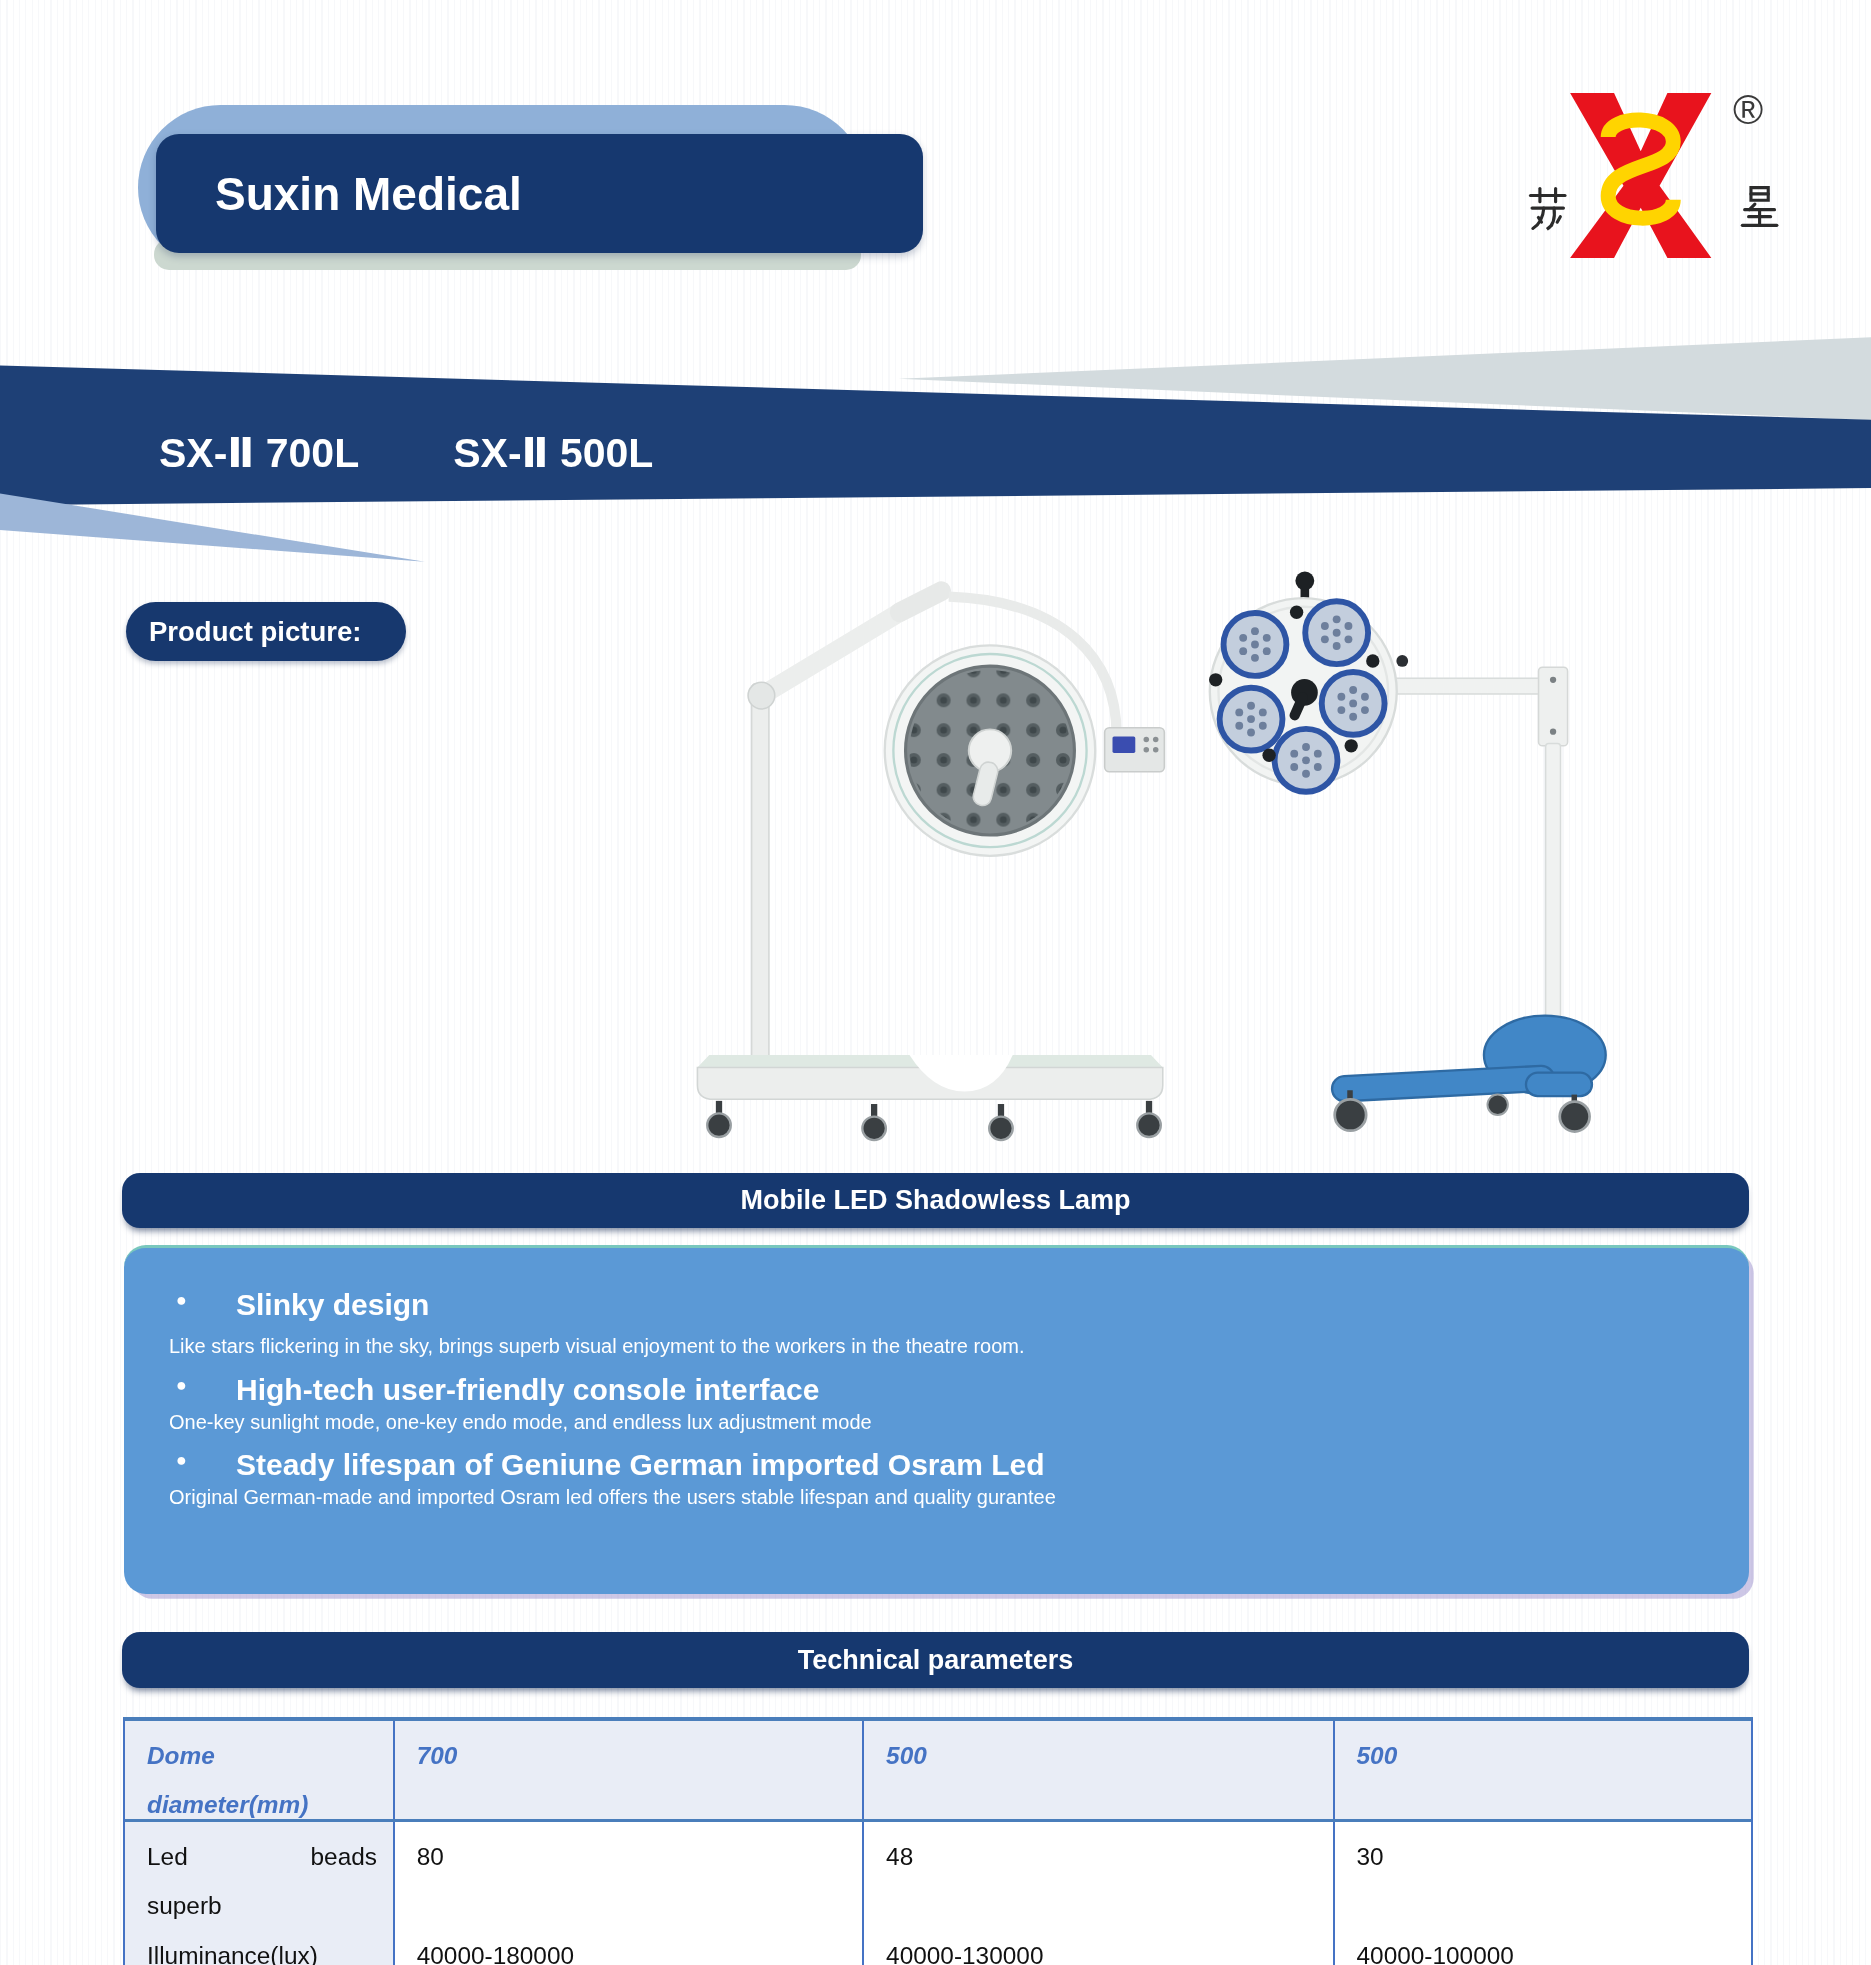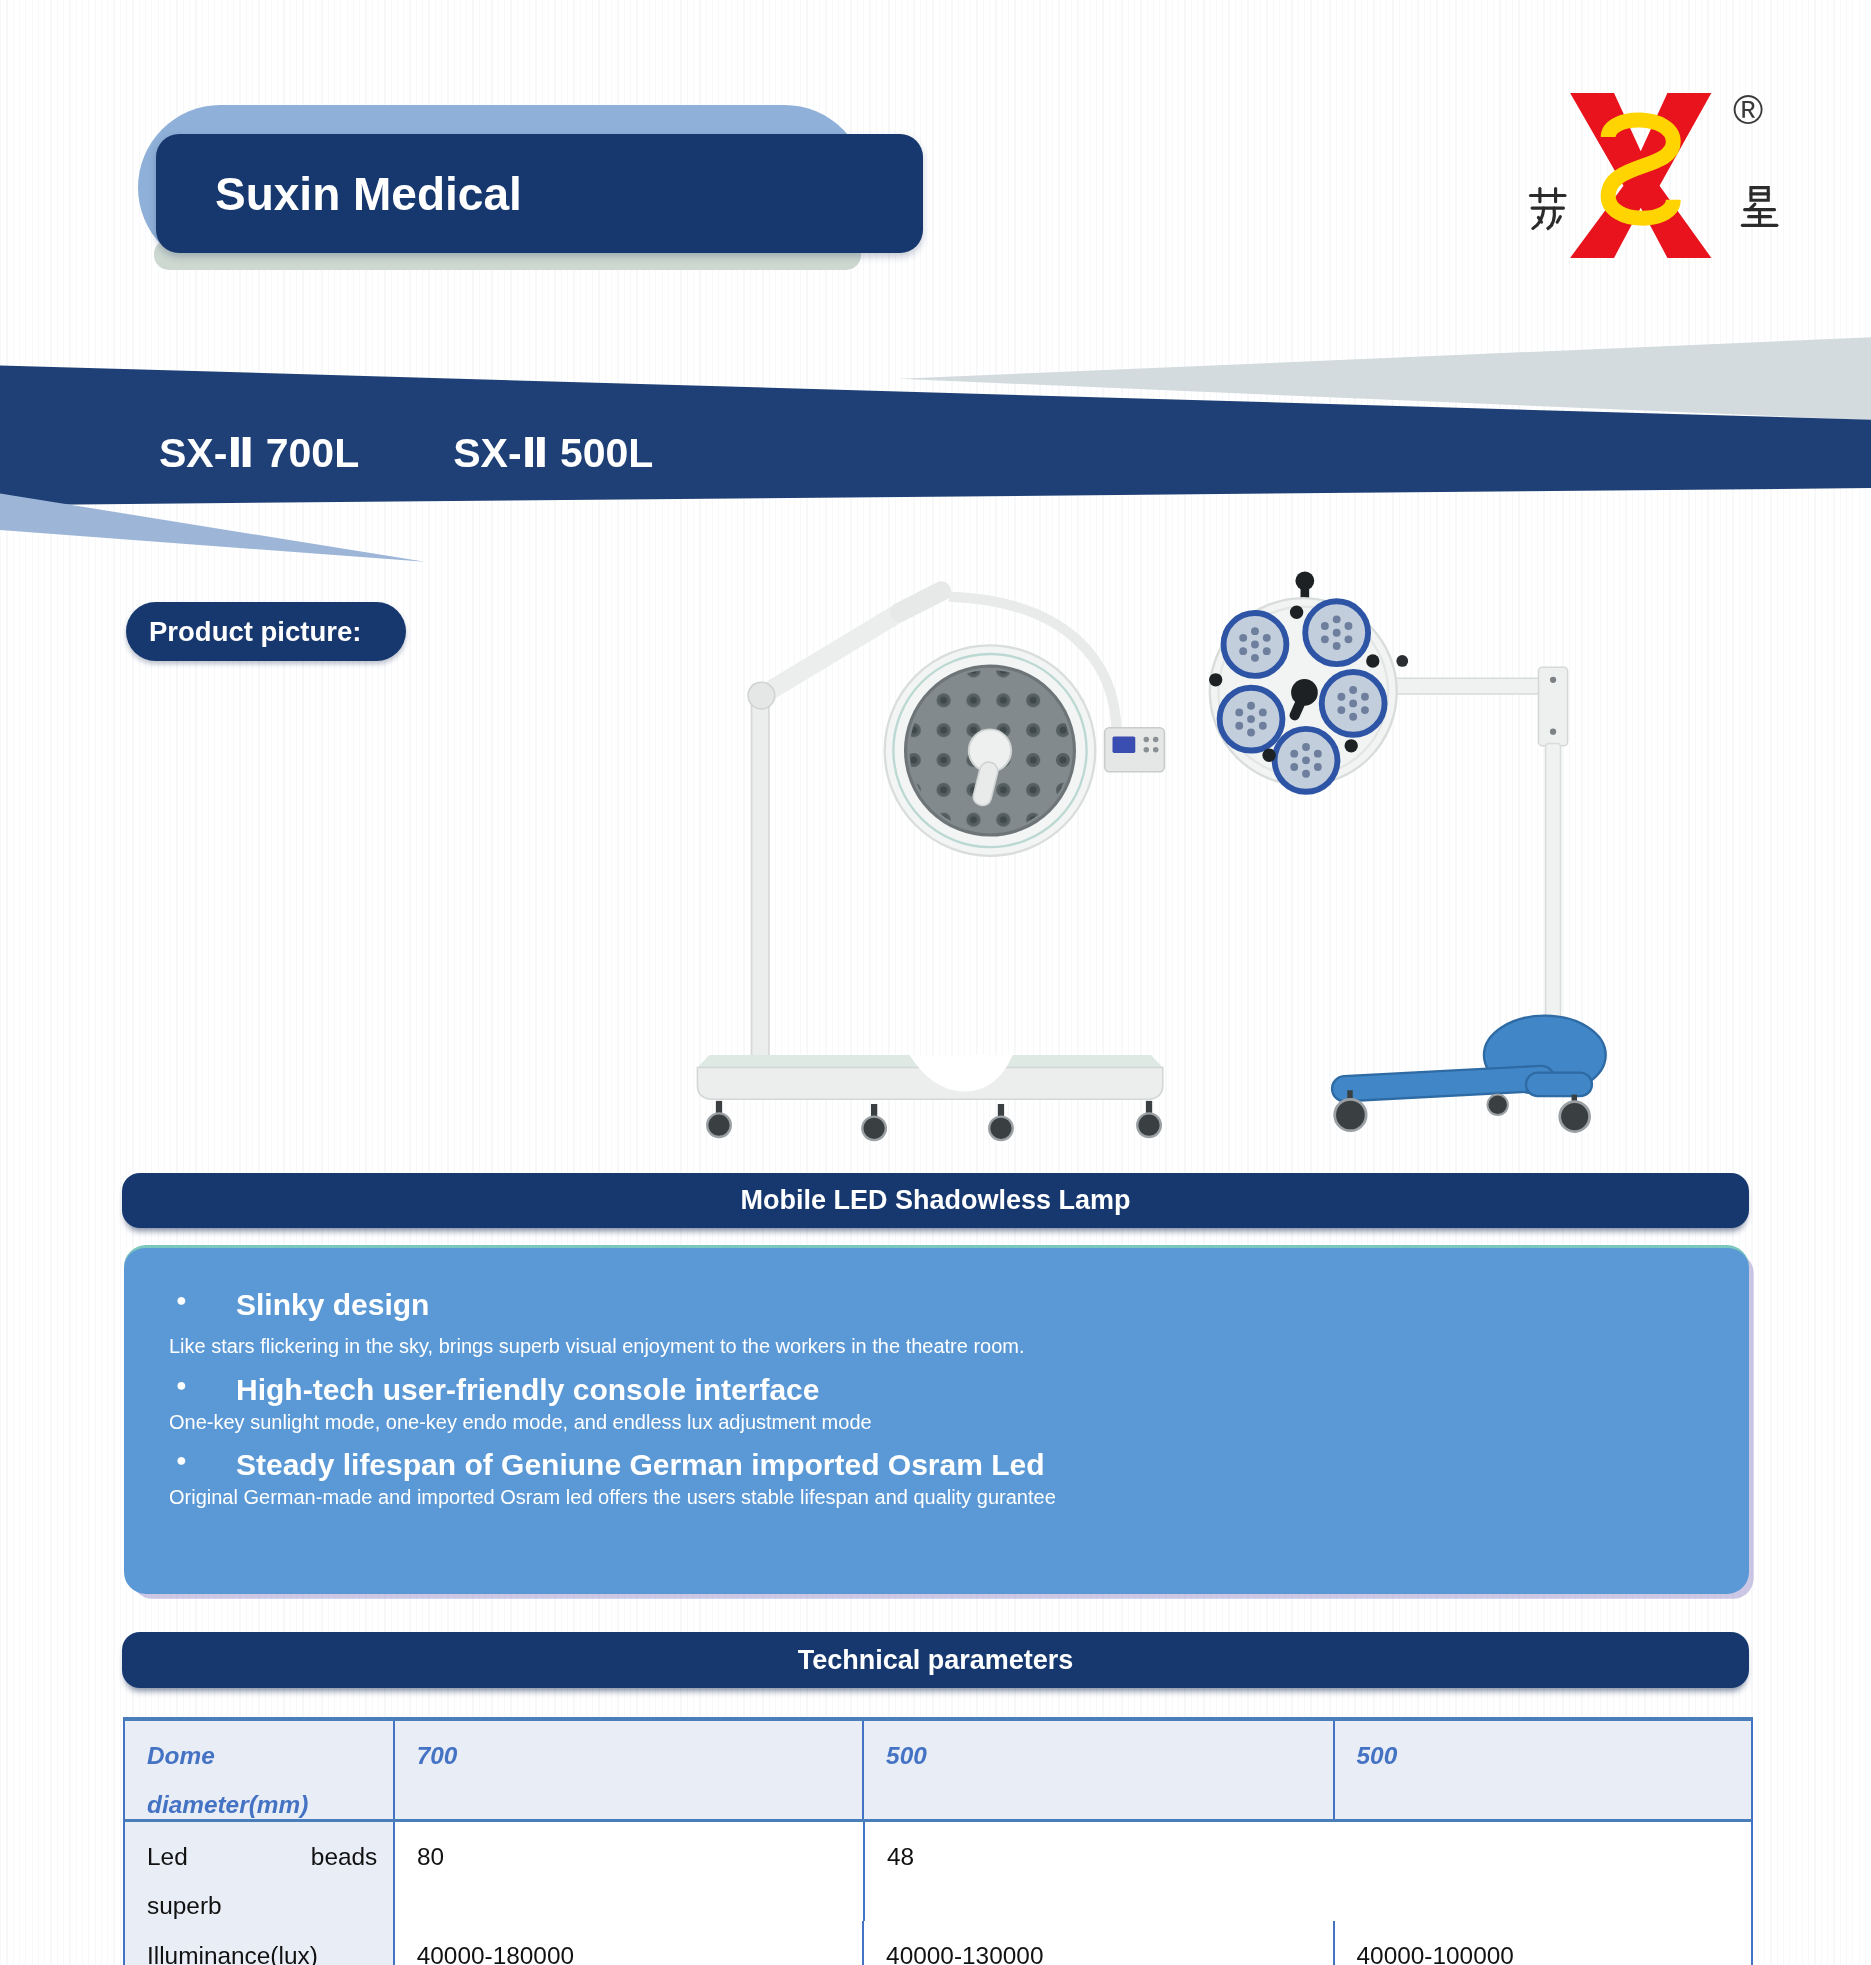--- a/index.html
+++ b/index.html
@@ -305,20 +305,21 @@
       <div class="tcell c3">500</div>
     </div>
 
     <div class="trow rh0">
       <div class="tcell c0 lblbg">
         <span class="jl">Led beads</span>
         <span class="ll">superb</span>
       </div>
       <div class="tcell c1">80</div>
       <div class="tcell c2">48</div>
+      <div class="tcell c3">30</div>
     </div>
 
     <div class="trow rh1">
       <div class="tcell c0 lblbg">
         <span class="ll">Illuminance(lux)</span>
       </div>
       <div class="tcell c1">40000-180000</div>
       <div class="tcell c2">40000-130000</div>
       <div class="tcell c3">40000-100000</div>
     </div>

